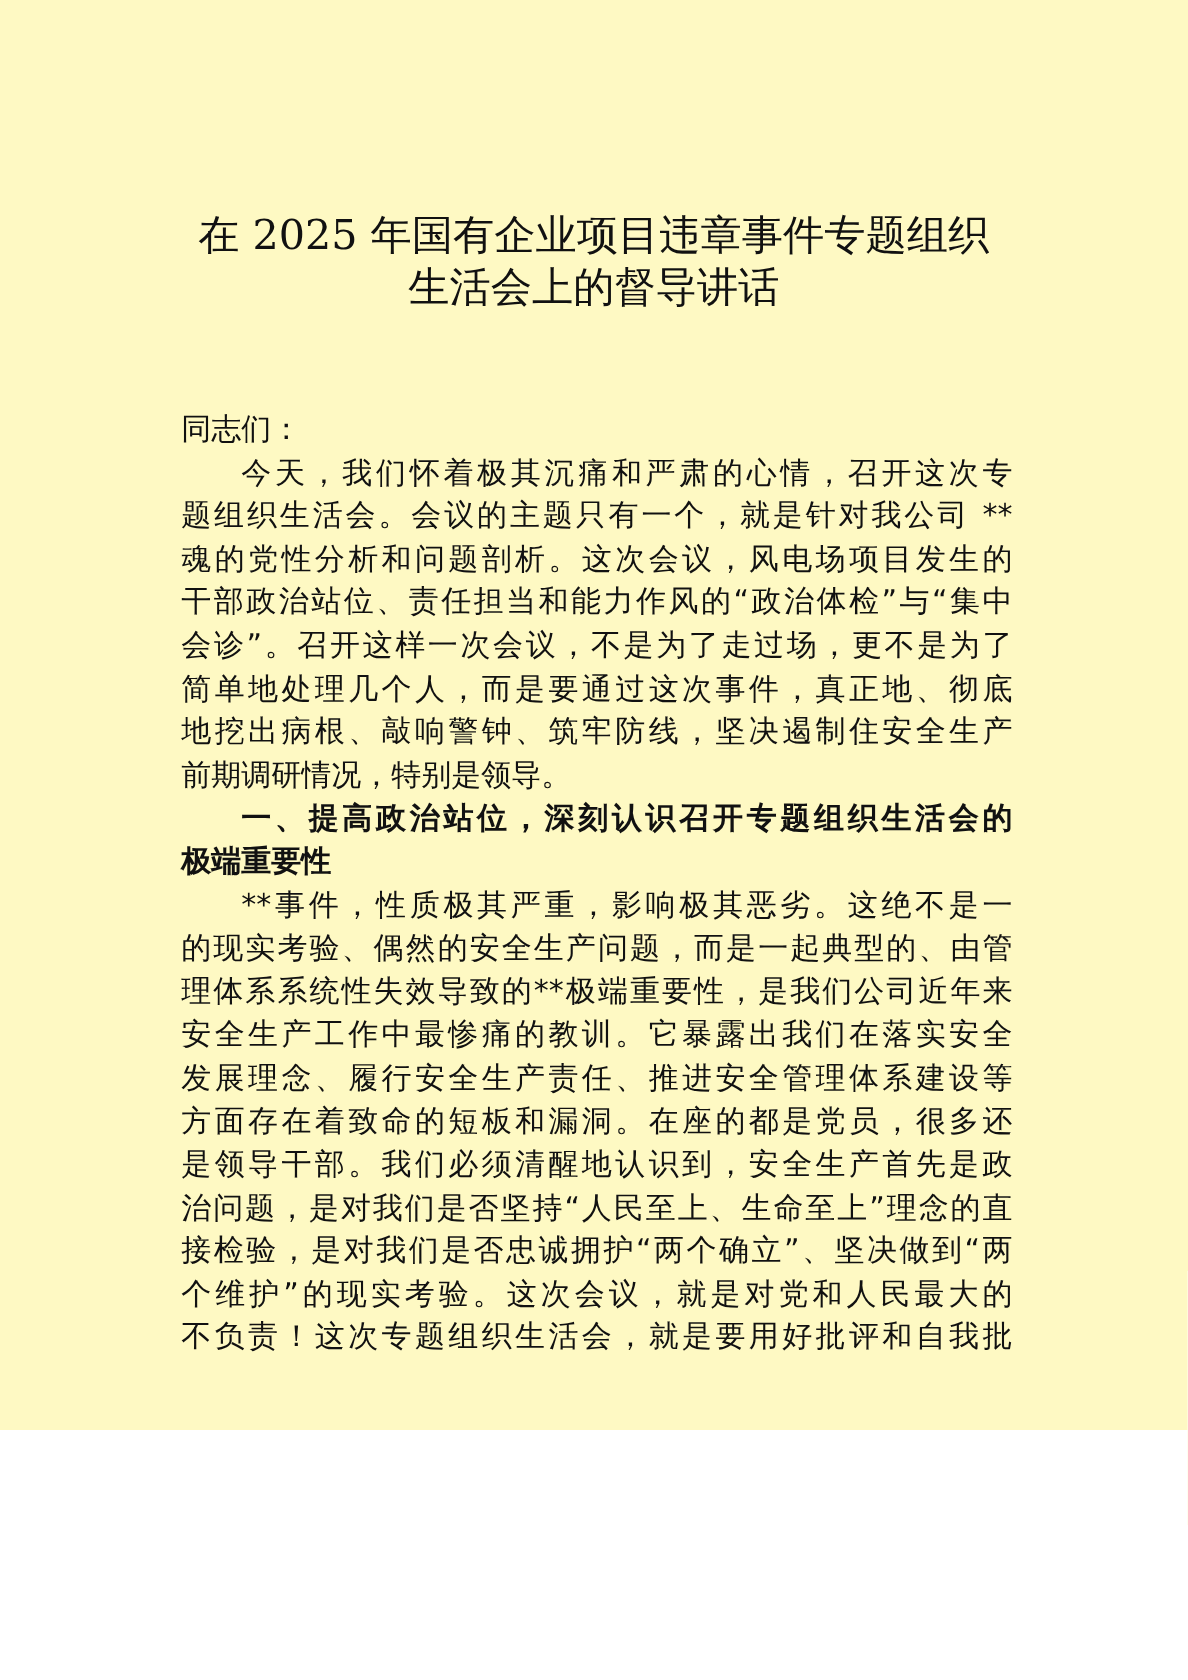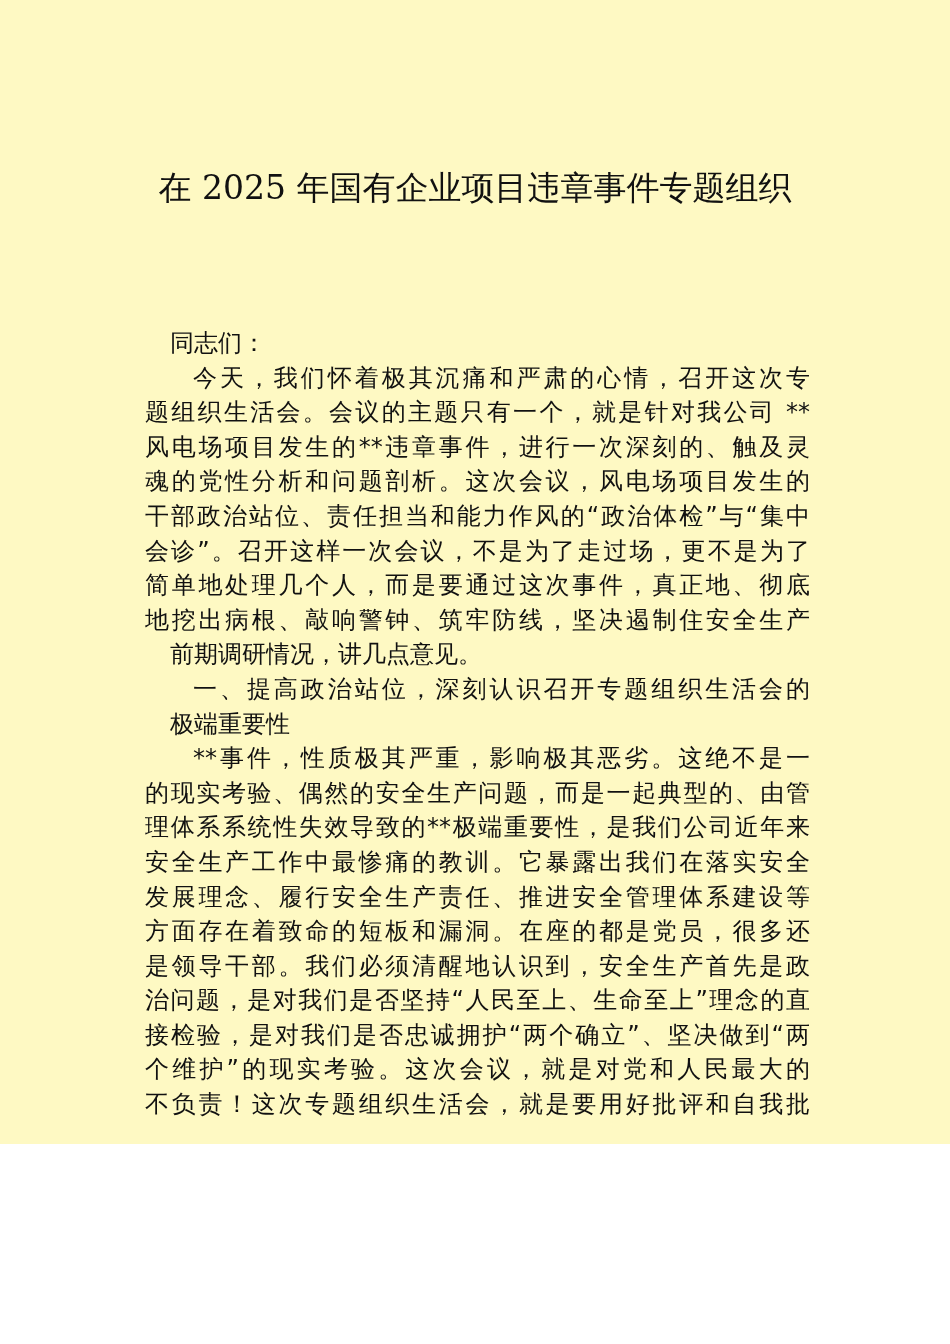--- a/index.html
+++ b/index.html
@@ -44,46 +44,45 @@
       height: 34.6px;
       line-height: 34.6px;
       font-size: 24px;
       white-space: nowrap;
       text-align: justify;
       text-align-last: justify;
       letter-spacing: 0px;
     }
     .line.last {
       text-align-last: left;
-      margin-left: 25px;
     }
     .line.indent {
       padding-left: 48px;
     }
     .line.heading {
-      font-weight: normal;
+      font-weight: bold;
     }
   </style>
 </head>
 <body>
 
 <div class="page">
   <div class="title title-line-1">在 2025 年国有企业项目违章事件专题组织</div>
+  <div class="title title-line-2">生活会上的督导讲话</div>
 
   <div class="body" id="doc-body">
       <div class="line last">同志们：</div>
       <div class="line indent">今天，我们怀着极其沉痛和严肃的心情，召开这次专</div>
       <div class="line">题组织生活会。会议的主题只有一个，就是针对我公司 **</div>
-      <div class="line">风电场项目发生的**违章事件，进行一次深刻的、触及灵</div>
       <div class="line">魂的党性分析和问题剖析。这次会议，风电场项目发生的</div>
       <div class="line">干部政治站位、责任担当和能力作风的“政治体检”与“集中</div>
       <div class="line">会诊”。召开这样一次会议，不是为了走过场，更不是为了</div>
       <div class="line">简单地处理几个人，而是要通过这次事件，真正地、彻底</div>
       <div class="line">地挖出病根、敲响警钟、筑牢防线，坚决遏制住安全生产</div>
-      <div class="line last">前期调研情况，讲几点意见。</div>
+      <div class="line last">前期调研情况，特别是领导。</div>
       <div class="line indent heading">一、提高政治站位，深刻认识召开专题组织生活会的</div>
       <div class="line last heading">极端重要性</div>
       <div class="line indent">**事件，性质极其严重，影响极其恶劣。这绝不是一</div>
       <div class="line">的现实考验、偶然的安全生产问题，而是一起典型的、由管</div>
       <div class="line">理体系系统性失效导致的**极端重要性，是我们公司近年来</div>
       <div class="line">安全生产工作中最惨痛的教训。它暴露出我们在落实安全</div>
       <div class="line">发展理念、履行安全生产责任、推进安全管理体系建设等</div>
       <div class="line">方面存在着致命的短板和漏洞。在座的都是党员，很多还</div>
       <div class="line">是领导干部。我们必须清醒地认识到，安全生产首先是政</div>
       <div class="line">治问题，是对我们是否坚持“人民至上、生命至上”理念的直</div>

